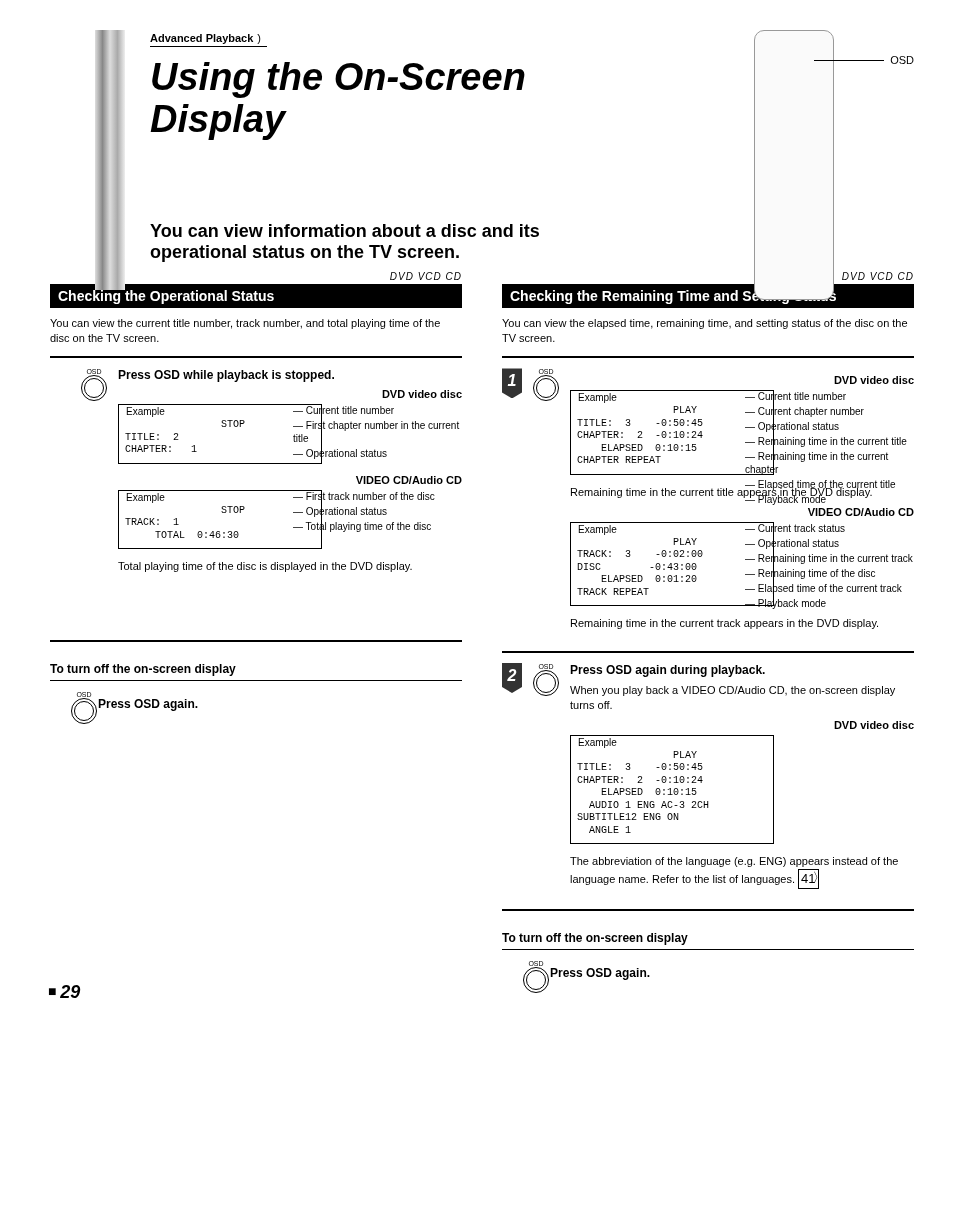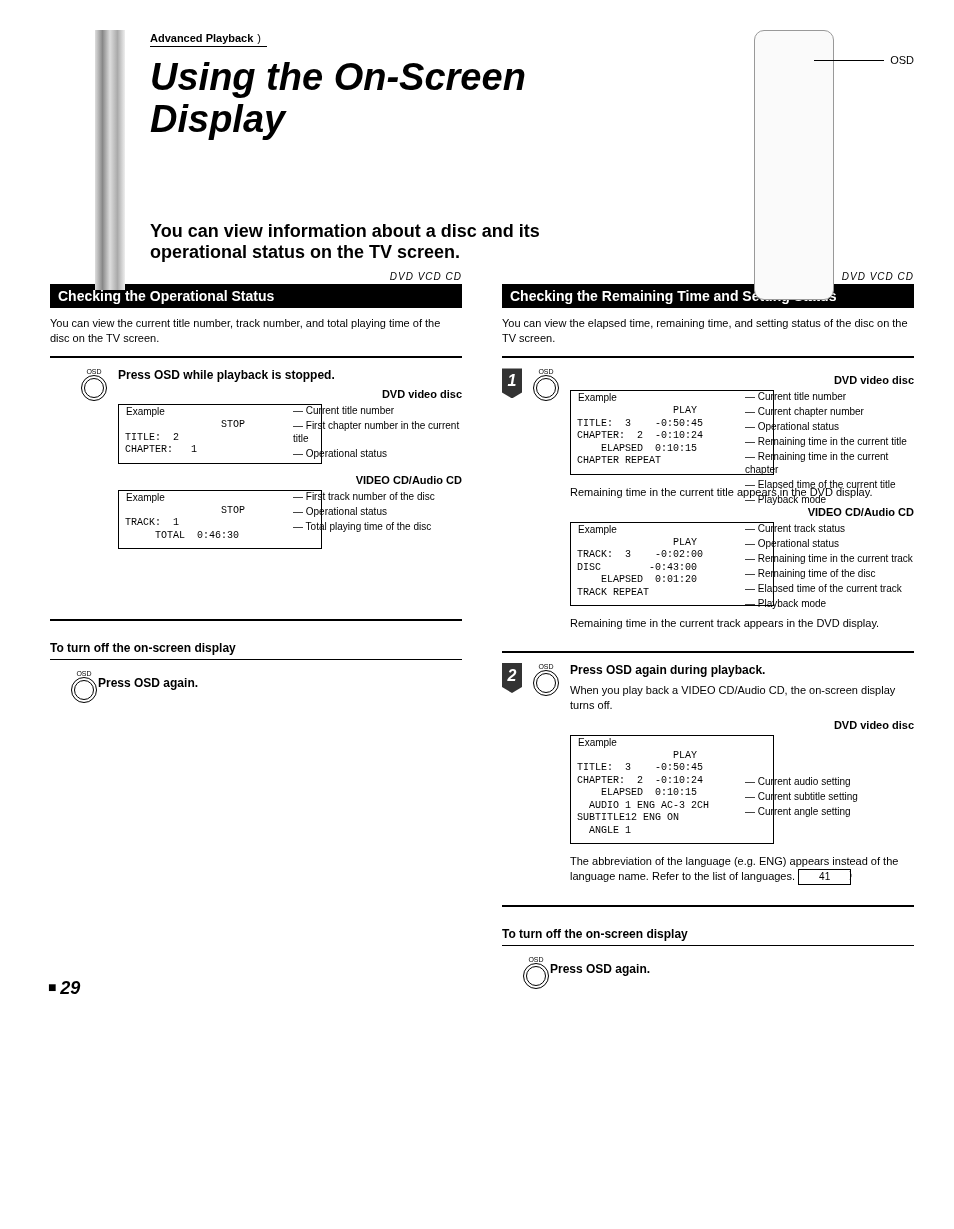--- a/index.html
+++ b/index.html
@@ -211,22 +211,22 @@
   }
   .page-num::before {
     content: "■ ";
     font-style: normal;
     font-size: 14px;
     vertical-align: 2px;
   }
   .ref-box {
     display: inline-block;
     border: 1px solid #000;
-    padding: 0 20px;
-    font-size: 10px;
+    padding: 0 2px;
+    font-size: 13px;
     position: relative;
   }
   .ref-box::after{
     content: "〉";
     position: absolute;
     right: -8px;
     top: -1px;
   }
 </style>
 </head>
@@ -279,20 +279,21 @@
           <span class="example-label">Example</span>
           <div class="screen-box">                STOP
 TRACK:  1
      TOTAL  0:46:30</div>
           <div class="callouts">
             <div class="dash">First track number of the disc</div>
             <div class="dash">Operational status</div>
             <div class="dash">Total playing time of the disc</div>
           </div>
         </div>
+        <p class="note">Total playing time of the disc is displayed in the DVD display.</p>
       </div>
     </div>
 
     <div class="thick-rule" style="margin-top:60px;"></div>
 
     <div class="sub-section-title">To turn off the on-screen display</div>
     <div class="thin-rule"></div>
     <div class="turnoff">
       <div class="osd-icon">
         <span class="label">OSD</span>
@@ -372,25 +373,20 @@
         <div class="subhead">DVD video disc</div>
         <div class="example-wrap">
           <span class="example-label">Example</span>
           <div class="screen-box">                PLAY
 TITLE:  3    -0:50:45
 CHAPTER:  2  -0:10:24
     ELAPSED  0:10:15
   AUDIO 1 ENG AC-3 2CH
 SUBTITLE12 ENG ON
   ANGLE 1</div>
-          <div class="callouts" style="top:40px;">
-            <div class="dash">Current audio setting</div>
-            <div class="dash">Current subtitle setting</div>
-            <div class="dash">Current angle setting</div>
-          </div>
         </div>
         <p class="note">
           <span>The abbreviation of the language (e.g. ENG) appears instead of the language name. Refer to the list of languages.</span>
           <span class="ref-box">41</span>
         </p>
       </div>
     </div>
 
     <div class="thick-rule"></div>
 

